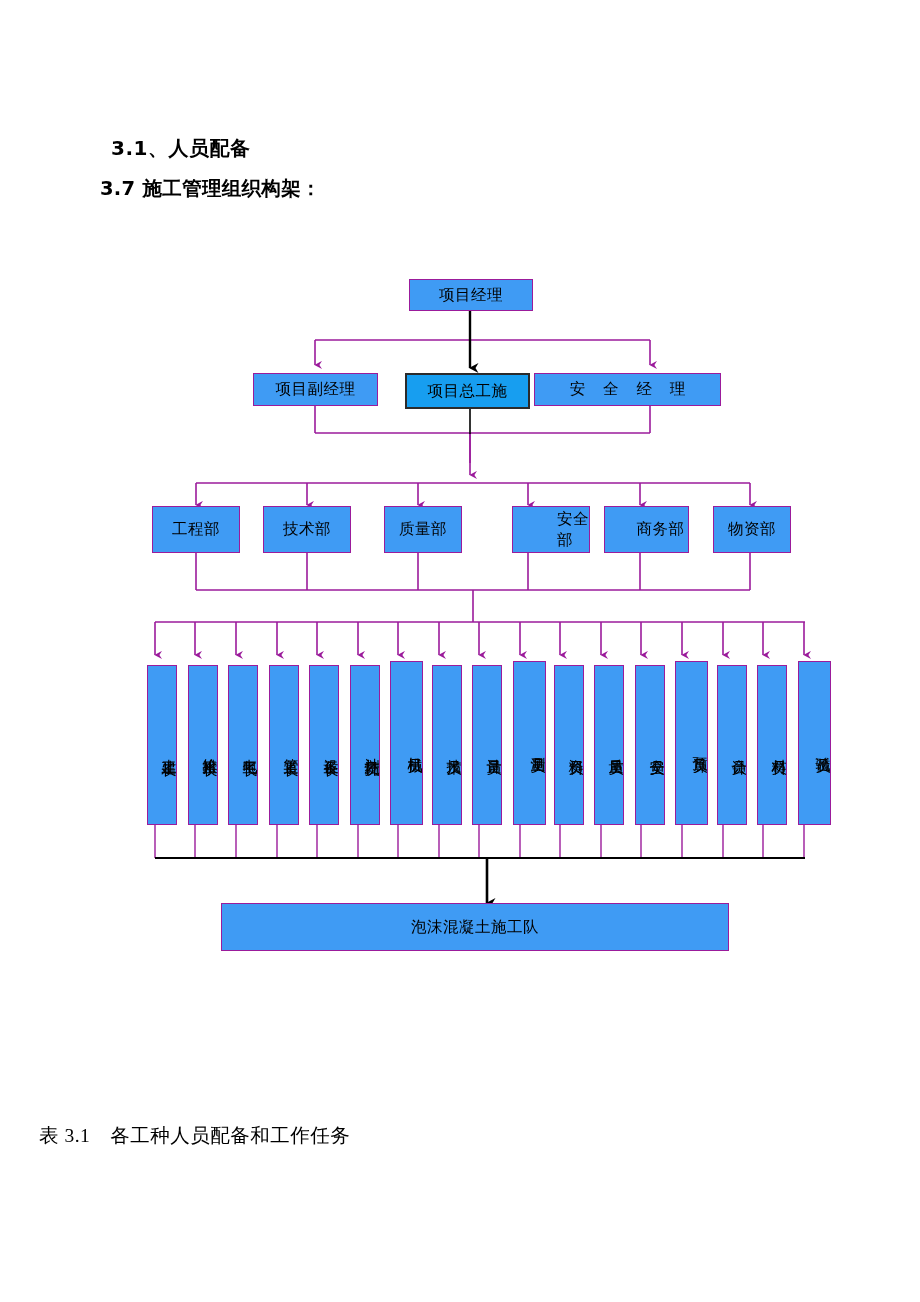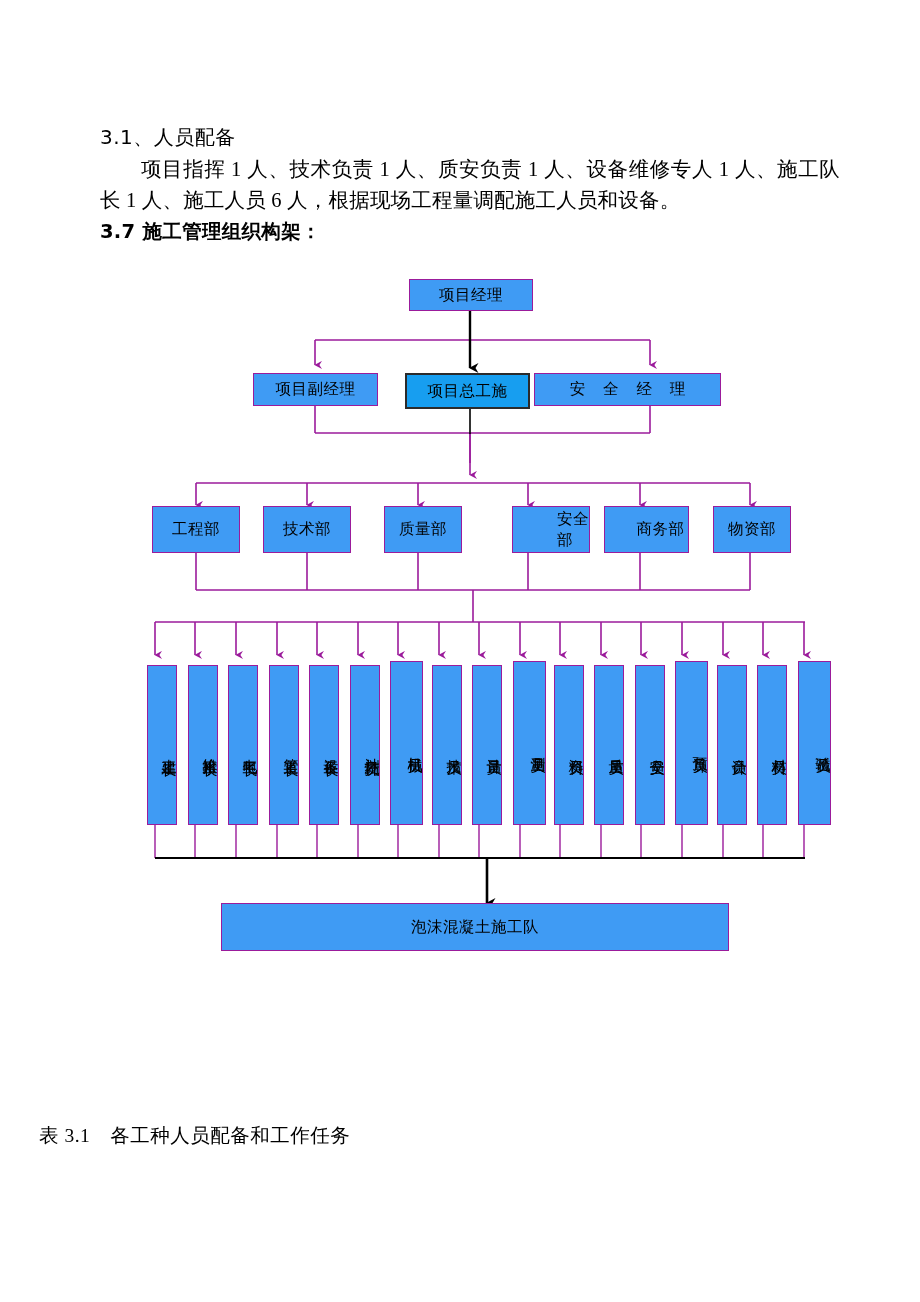--- a/index.html
+++ b/index.html
@@ -18,25 +18,25 @@
 
   
   .doc-text {
     position: absolute;
     left: 100px;
     top: 122px;
     width: 740px;
   }
   .heading {
     font-family: "DejaVu Sans", "Liberation Sans", sans-serif;
-    font-weight: normal;
+    font-weight: bold;
     font-size: 20px;
     line-height: 30px;
     letter-spacing: 0.5px;
-    margin: 0;
+    margin: 11px;
   }
   .body-para {
     font-size: 20.5px;
     line-height: 31px;
     margin: 2px 0 0 0;
     text-indent: 41px;
     text-align: justify;
     letter-spacing: 0.2px;
   }
   .heading2 {
@@ -104,21 +104,20 @@
     letter-spacing: 0.5px;
     font-family: "Liberation Serif", "DejaVu Serif", serif;
     padding-left: 39px;
   }
 </style>
 </head>
 <body>
 
 <div class="doc-text">
   <h2 class="heading">3.1、人员配备</h2>
-  <p class="body-para">项目指挥 1 人、技术负责 1 人、质安负责 1 人、设备维修专人 1 人、施工队长 1 人、施工人员 6 人，根据现场工程量调配施工人员和设备。</p>
   <h2 class="heading2">3.7 施工管理组织构架：</h2>
 </div>
 
 <div class="chart">
 
   <svg width="920" height="1302">
     <defs>
       <marker id="arrowP" markerWidth="9" markerHeight="9" refX="4.5" refY="7.4" orient="auto" markerUnits="userSpaceOnUse">
         <path d="M0.4,0.4 L4.5,8 L8.6,0.4 L4.5,3.0 Z" fill="#9b1b9b"></path>
       </marker>

